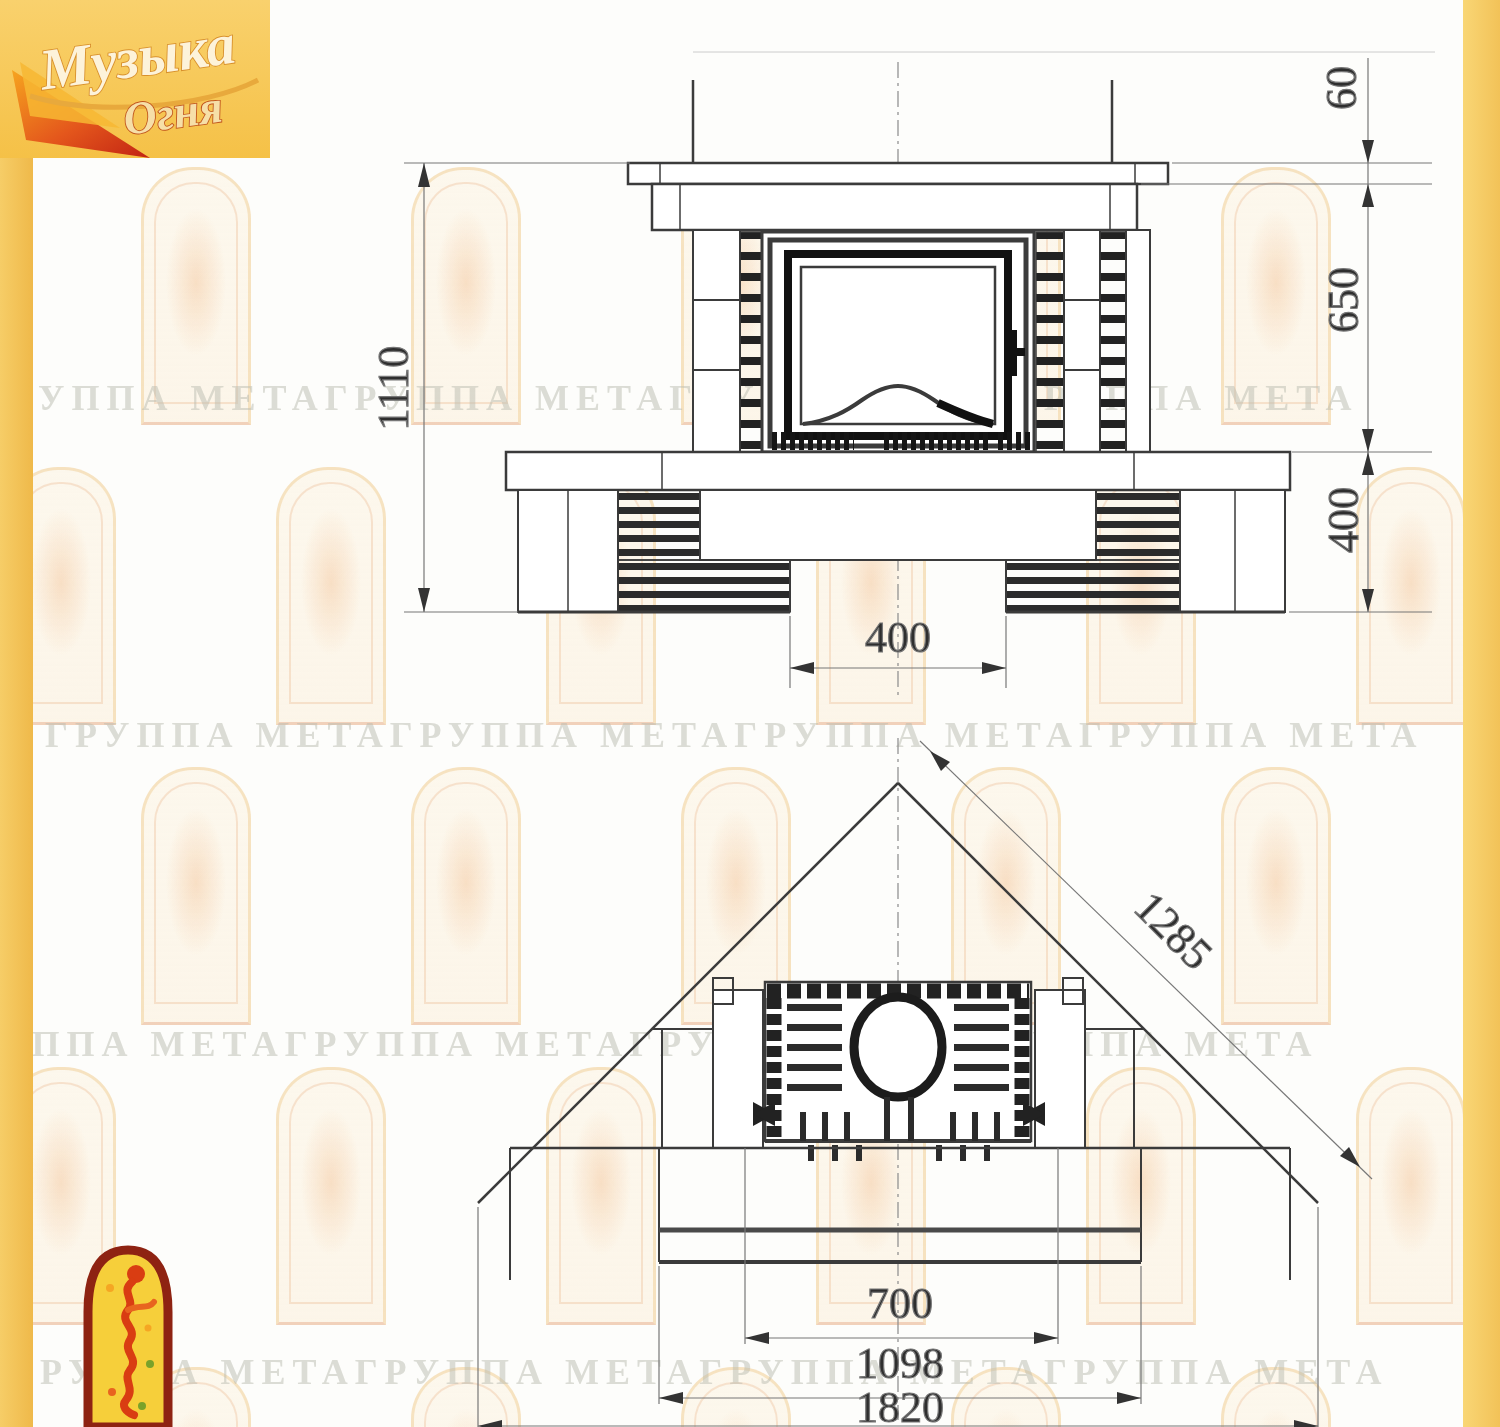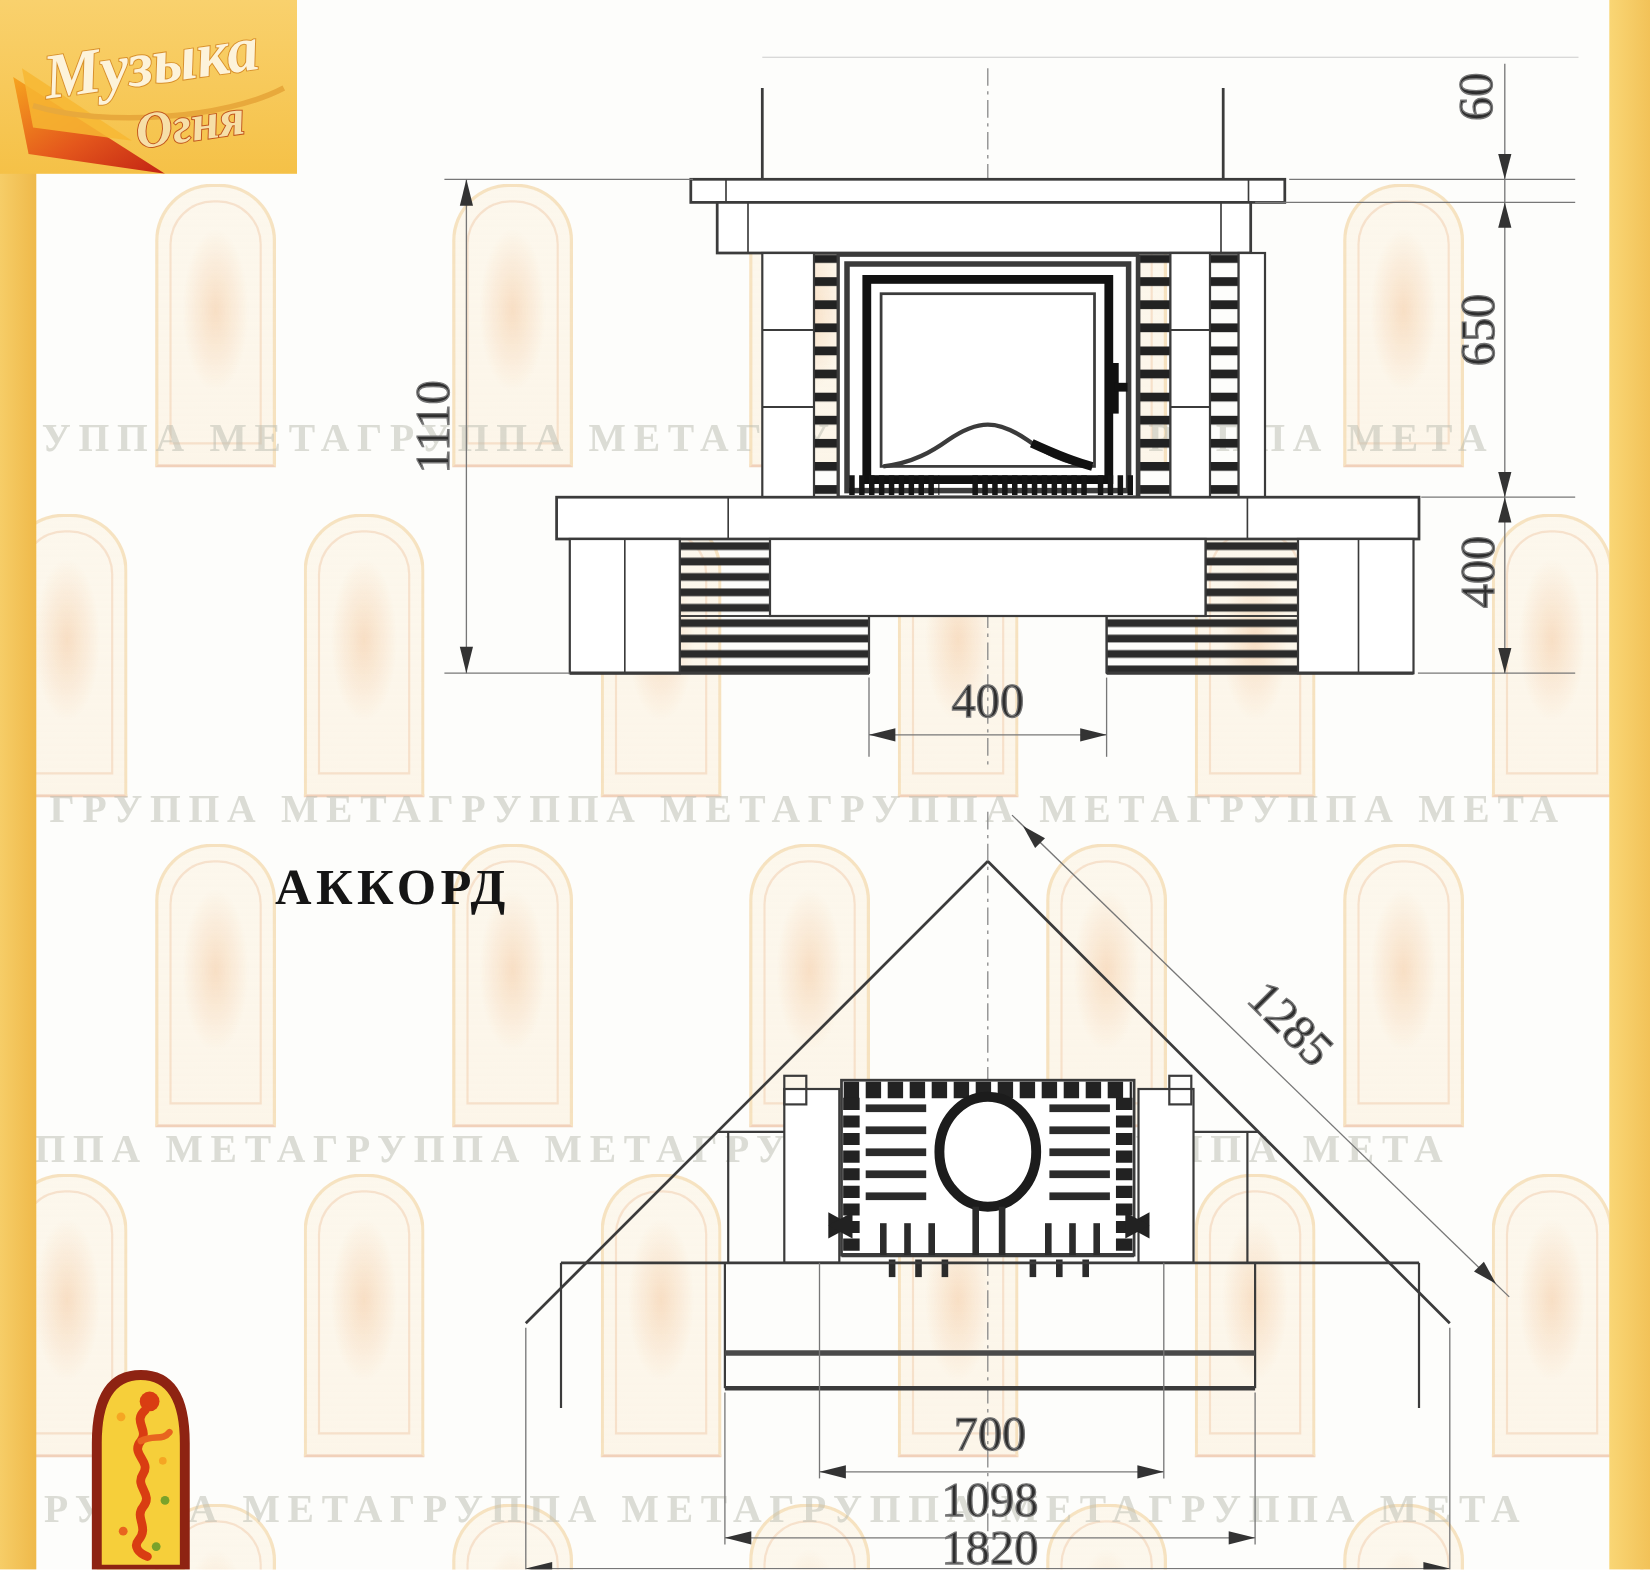--- a/index.html
+++ b/index.html
@@ -81,21 +81,20 @@
         </linearGradient>
       </defs>
       <polygon points="12,70 150,158 26,140" fill="url(#flameg)"></polygon>
       <polygon points="20,62 120,128 30,116" fill="#f7b733" opacity="0.85"></polygon>
       <path d="M30,96 C95,116 205,108 258,80" stroke="#e8a93c" stroke-width="5" fill="none"></path>
       <text x="140" y="76" text-anchor="middle" transform="rotate(-8 140 76)" font-size="58" font-style="italic" font-weight="bold" fill="#fdf3da" stroke="#d8902c" stroke-width="1.8" paint-order="stroke">Музыка</text>
       <text x="175" y="128" text-anchor="middle" transform="rotate(-8 175 128)" font-size="46" font-style="italic" font-weight="bold" fill="#f6dfa8" stroke="#c2571e" stroke-width="1.8" paint-order="stroke">Огня</text>
     </svg>
   </div>
 
-  <div class="title">АККОРД</div>
 
   <svg class="draw" width="1500" height="1427" viewBox="0 0 1500 1427">
     <defs>
       <pattern id="bricks" width="24" height="21" patternUnits="userSpaceOnUse">
         <rect x="0" y="0" width="24" height="8" fill="#222"></rect>
       </pattern>
       <pattern id="bands14" width="200" height="14" patternUnits="userSpaceOnUse">
         <rect x="0" y="3" width="200" height="7" fill="#2b2b2b"></rect>
       </pattern>
     </defs>

